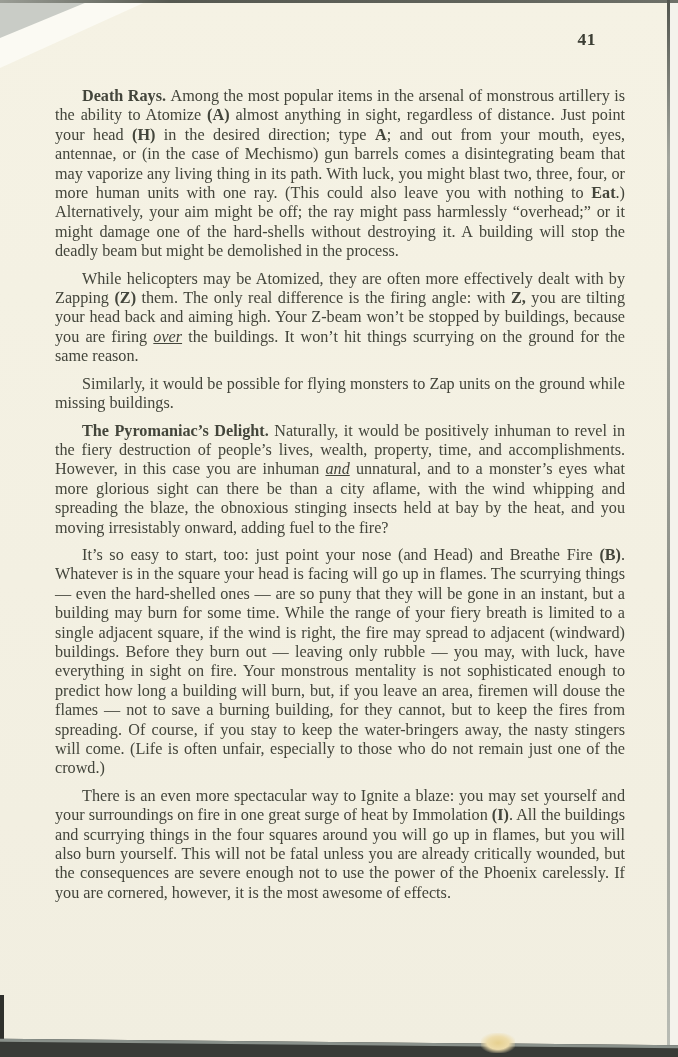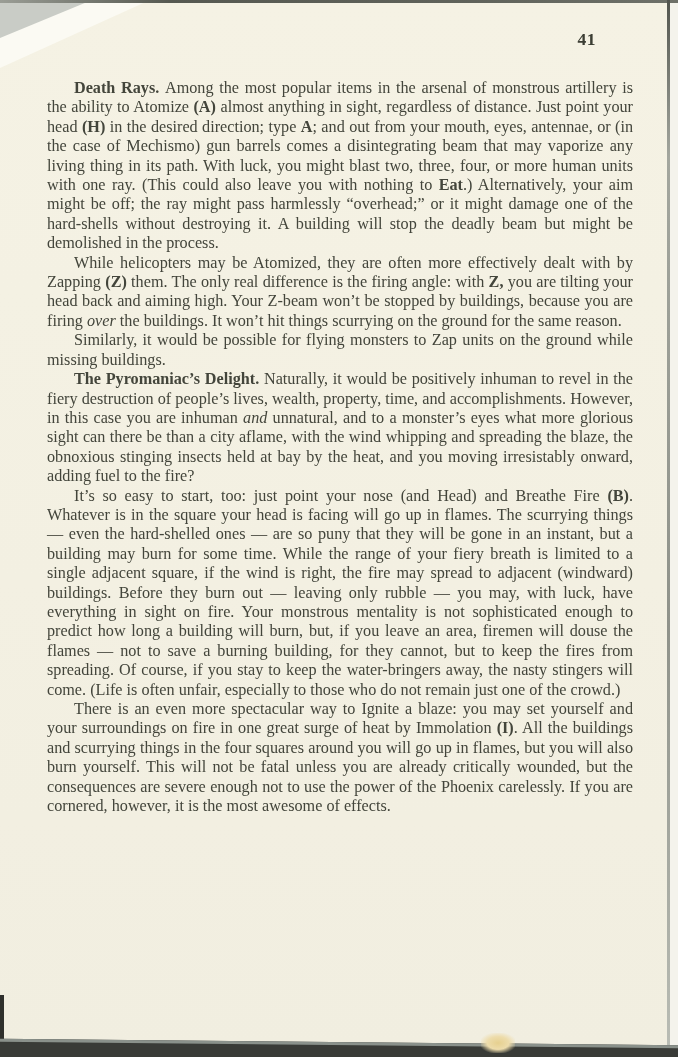--- a/index.html
+++ b/index.html
@@ -76,25 +76,25 @@
     left: 47px;
     top: 79px;
     width: 586px;
     color: #43453b;
     font-size: 16.2px;
     line-height: 19.4px;
     text-align: justify;
     z-index: 2;
   }
   .text-block p.para {
-    margin: 0;
+    margin: 8px;
     text-indent: 27px;
   }
   .text-block .b { font-weight: bold; }
-  .text-block .i { font-style: italic; }
+  .text-block .i { font-style: italic; text-decoration: underline; }
 </style>
 </head>
 <body>
 
 <div class="scan">
   <div class="corner-wedge-white"></div>
   <div class="corner-wedge-gray"></div>
   <div class="top-edge-line"></div>
   <div class="right-strip"></div>
   <div class="right-edge-line"></div>

